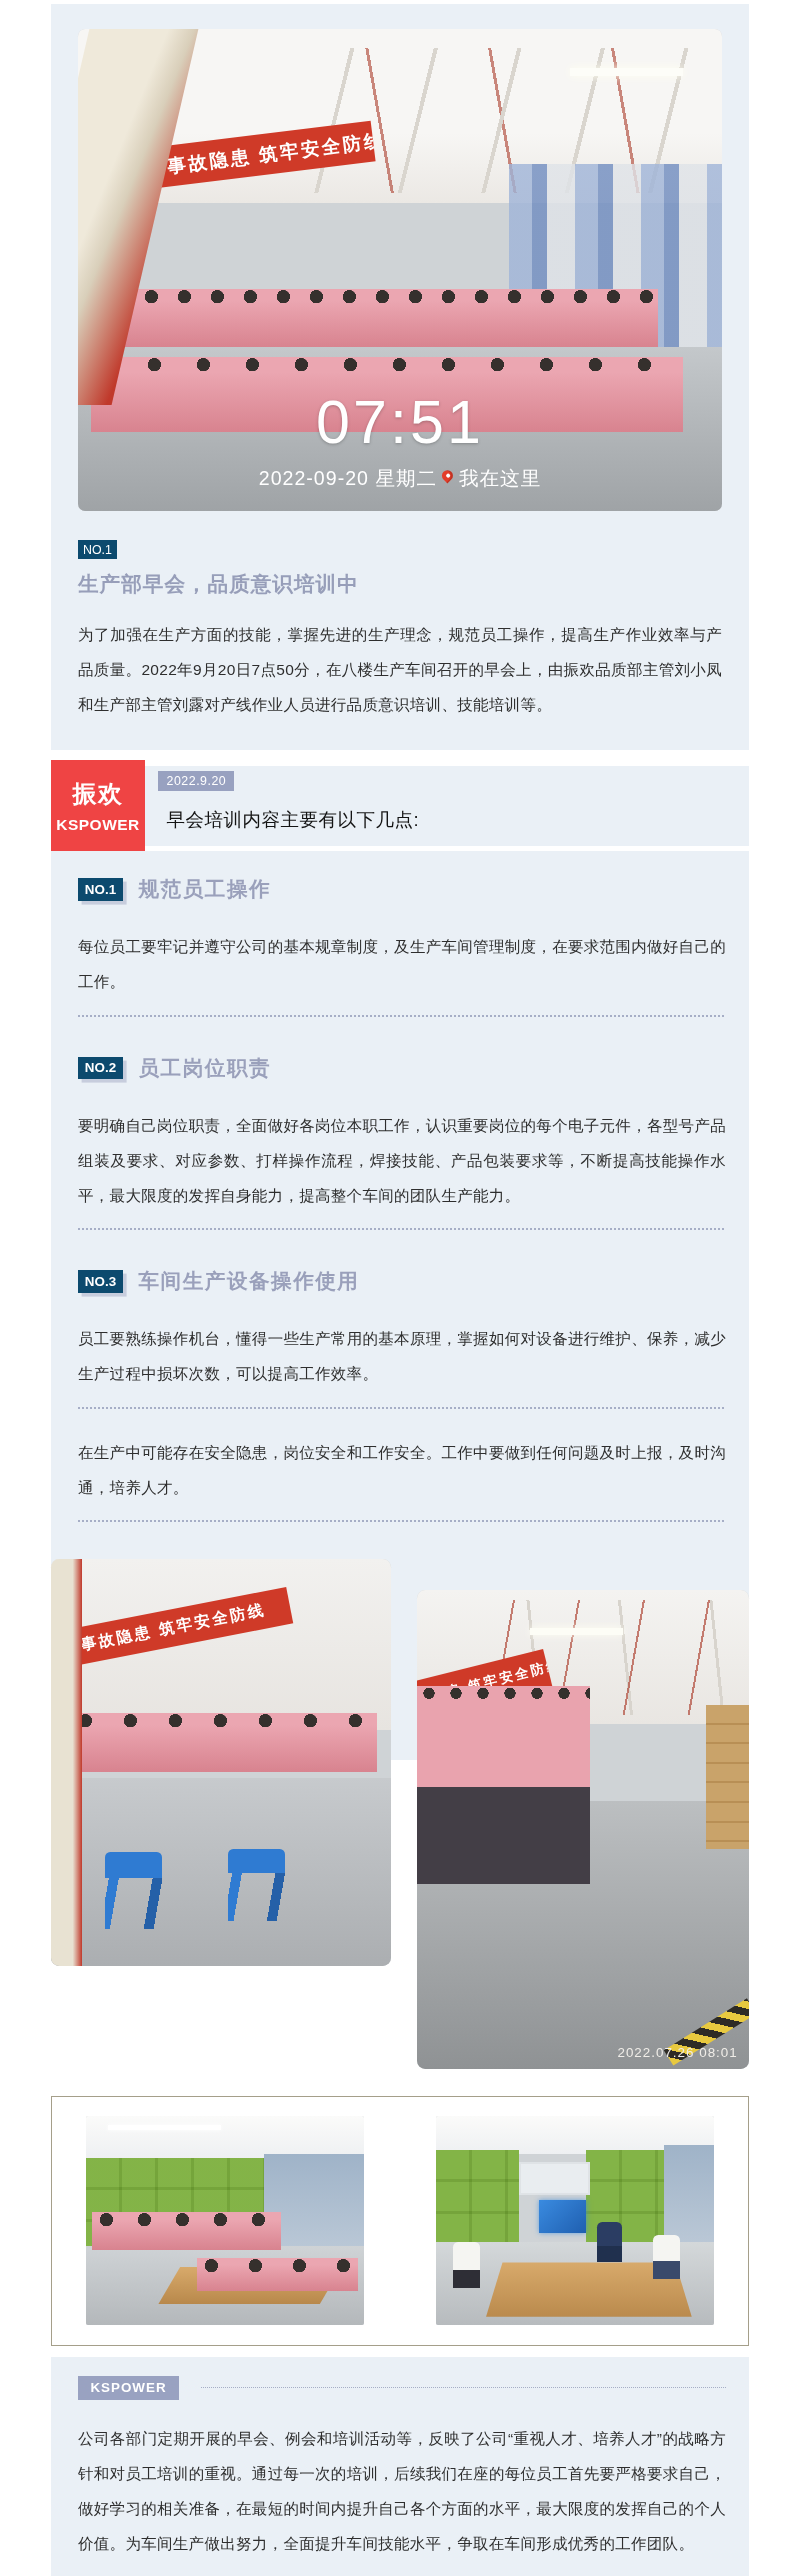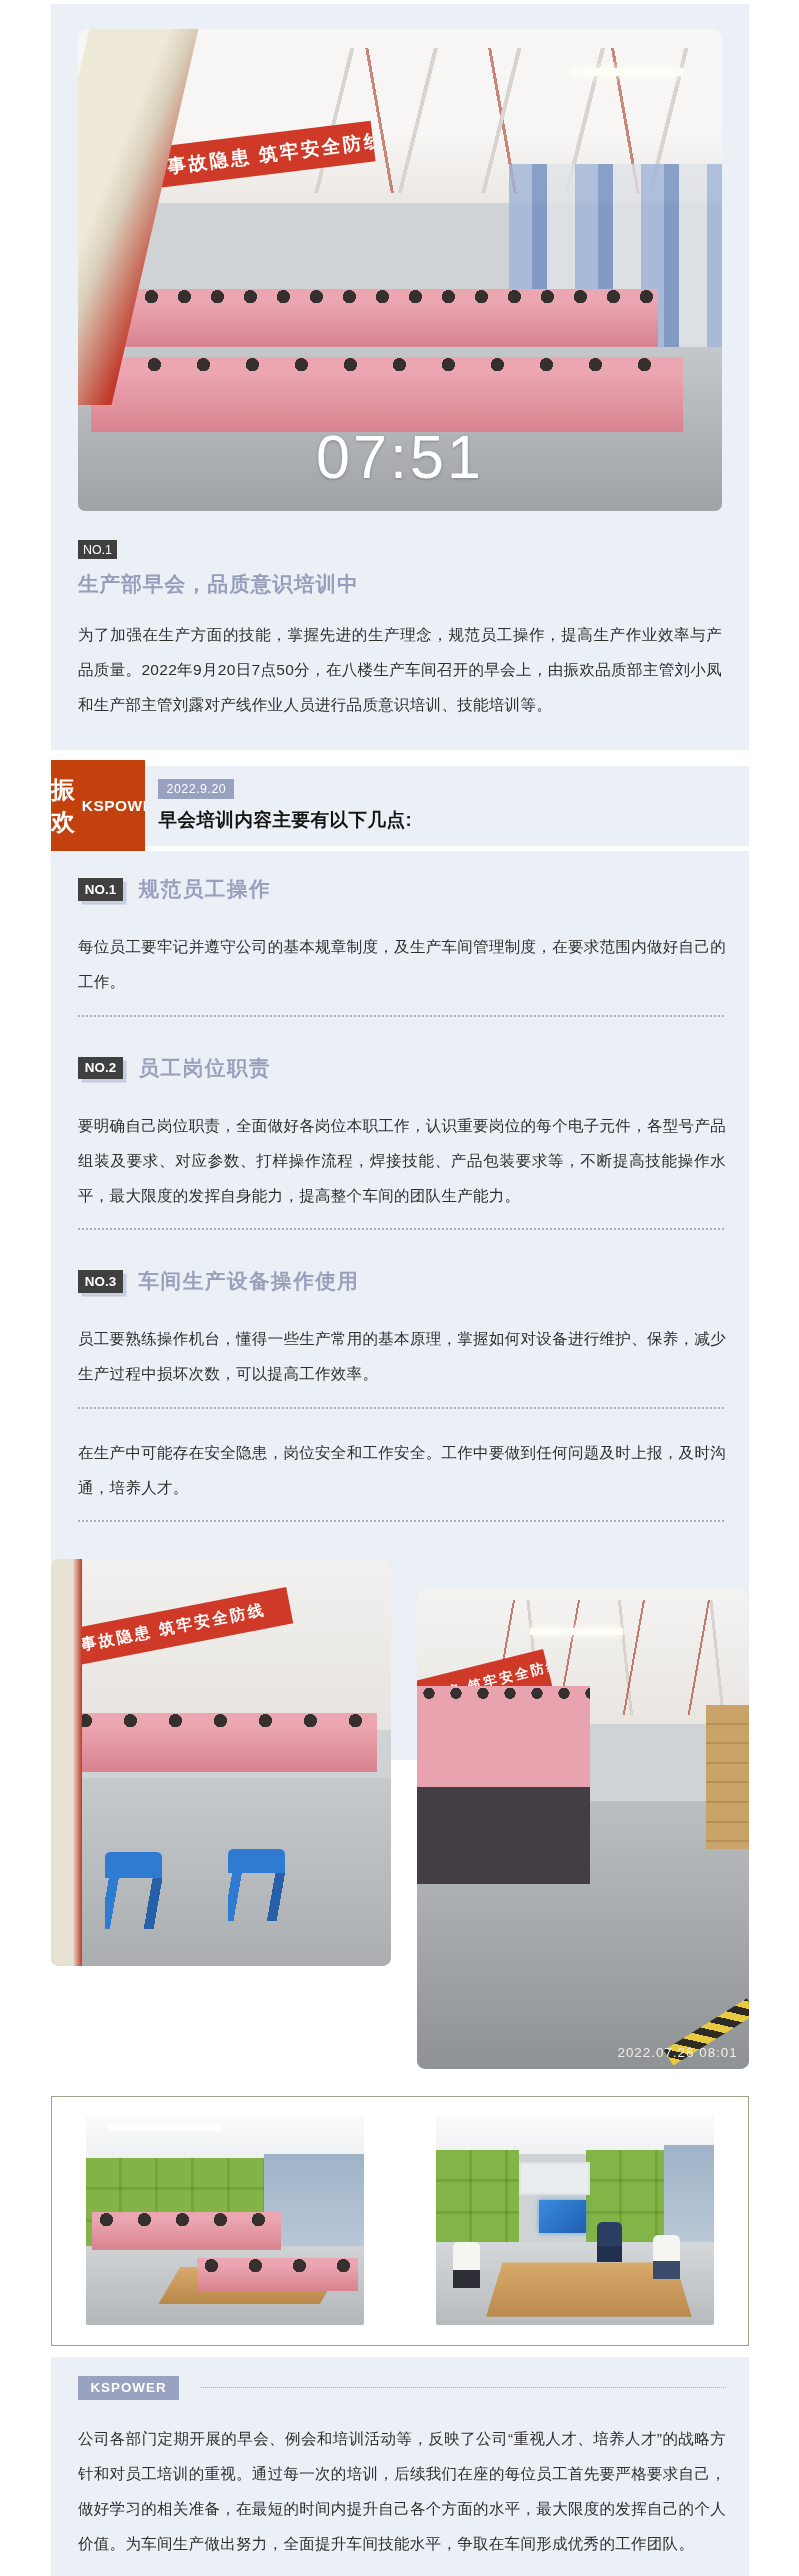--- a/index.html
+++ b/index.html
@@ -22,33 +22,33 @@
 
   
   .cardA{margin-top:4.1px;padding:25px 27px 28px 27px;}
   .hero{width:644px;height:482px;}
   .hero .clockwrap{left:0;right:0;bottom:19.6px;text-align:center;color:#fff;}
   .clock-time{font-size:61px;font-weight:300;letter-spacing:3.1px;text-shadow:0 0.5px 3.1px rgba(0,0,0,.25);}
   .clock-date{margin-top:7.2px;font-size:19.6px;letter-spacing:1px;display:flex;align-items:center;justify-content:center;gap:5.2px;}
   .pin{display:inline-block;width:11.3px;height:11.3px;background:#e33d2a;border-radius:50% 50% 50% 0;transform:rotate(-45deg);position:relative;top:-2.1px;box-shadow:inset -1.5px -1.5px 0 rgba(0,0,0,.15);}
   .pin::after{content:"";position:absolute;left:3.6px;top:3.6px;width:4.1px;height:4.1px;border-radius:50%;background:#fff;}
 
-  .chip{display:inline-block;background:#404040;color:#fff;text-align:center;}
+  .chip{display:inline-block;background:#0c4a6e;color:#fff;text-align:center;}
   .chip-small{min-width:39px;padding:2.6px 0;font-size:12.4px;margin-top:29px;}
   .intro-title{margin:10.3px 0 0 0;font-size:20.6px;font-weight:bold;color:#979eb9;letter-spacing:1px;}
   .para{margin:19.6px 0 0 0;font-size:15.5px;line-height:35px;color:#2e2e2e;text-align:justify;letter-spacing:0.3px;}
 
   
   .brandrow{width:698px;margin:10.3px auto 0 auto;display:flex;align-items:flex-start;}
-  .brandbox{width:94px;height:91px;background:#c2410c;color:#fff;display:flex;flex-direction:row;align-items:center;justify-content:space-between;gap:5.2px;flex:0 0 auto;}
+  .brandbox{width:94px;height:91px;background:#ef4444;color:#fff;display:flex;flex-direction:column;align-items:center;justify-content:center;gap:5.2px;flex:0 0 auto;}
   .brand-cn{font-size:24px;font-weight:bold;letter-spacing:1.5px;}
   .brand-en{font-size:15.5px;font-weight:bold;letter-spacing:0.5px;}
   .headblock{flex:1;margin-top:5.2px;height:80px;background:#eaf0f6;padding-left:13.4px;display:flex;flex-direction:column;justify-content:center;gap:8.2px;box-sizing:border-box;}
   .datechip{align-self:flex-start;background:#98a1c0;color:#fff;font-size:12.4px;padding:2.6px 8.2px;letter-spacing:0.5px;}
-  .subtitle{margin:0;font-size:18.5px;font-weight:bold;color:#141414;letter-spacing:0.5px;}
+  .subtitle{margin:8px;font-size:18.5px;font-weight:normal;color:#141414;letter-spacing:0.5px;}
 
   
   .cardB{padding:24px 23px 15.5px 27px;}
   .sechead{display:flex;align-items:center;gap:15.5px;}
   .chip-sec{min-width:45px;padding:3.6px 0;font-size:13.4px;font-weight:bold;box-shadow:3.6px 3.6px 0 #c7cddd;}
   .sectitle{font-size:20.6px;font-weight:bold;color:#9aa0bb;letter-spacing:1.5px;}
   .secbody{margin-top:26px;}
   .dotline{border:0;border-top:2.1px dotted #a6aec6;height:0;margin:15.5px 2.1px 0 0;}
   .gapup{margin-top:37px;}
 
@@ -84,20 +84,25 @@
       <div class="ly" style="left:30%;top:4%;right:0;height:30%;background:repeating-linear-gradient(104deg,rgba(0,0,0,0) 0 77px,#d9d5ce 77px 81px),repeating-linear-gradient(80deg,rgba(0,0,0,0) 0 118px,rgba(176,74,58,.65) 118px 121px);"></div>
       <div class="ly" style="right:6%;top:8%;width:113px;height:8.2px;background:#fdfdf8;box-shadow:0 0 9.3px #fffef0;"></div>
       <div class="ly bannerred" style="left:9%;top:22%;width:37%;height:8.5%;font-size:18.5px;transform:rotate(-7deg);">消除事故隐患 筑牢安全防线</div>
       <div class="ly" style="right:0;top:28%;width:33%;height:44%;background:repeating-linear-gradient(90deg,#9fb4d8 0 23px,#6f8cc0 23px 38px,#dfe3e8 38px 66px);opacity:.8;"></div>
       <div class="ly" style="left:0;right:0;bottom:0;height:34%;background:linear-gradient(180deg,#c4c8cb,#9fa3a6);"></div>
       <div class="ly crowd-seated" style="left:4%;right:10%;bottom:26%;height:20%;"></div>
       <div class="ly crowd-seated" style="left:2%;right:6%;bottom:6%;height:26%;background-size:49px 100%;"></div>
       <div class="ly" style="left:-5%;top:0;width:17%;height:78%;background:linear-gradient(100deg,#efe9da 45%,#d9cfba 60%,#c0392b 97%);transform:skewX(-13deg);"></div>
       <figcaption class="ly clockwrap">
         <div class="clock-time">07:51</div>
+        <div class="clock-date">
+          <span>2022-09-20 星期二</span>
+          <span class="pin"></span>
+          <span>我在这里</span>
+        </div>
       </figcaption>
     </figure>
     <div><span class="chip chip-small">NO.1</span></div>
     <h2 class="intro-title">生产部早会，品质意识培训中</h2>
     <p class="para">为了加强在生产方面的技能，掌握先进的生产理念，规范员工操作，提高生产作业效率与产品质量。2022年9月20日7点50分，在八楼生产车间召开的早会上，由振欢品质部主管刘小凤和生产部主管刘露对产线作业人员进行品质意识培训、技能培训等。</p>
   </section>
 
   <div class="brandrow">
     <div class="brandbox">
       <div class="brand-cn">振欢</div>

